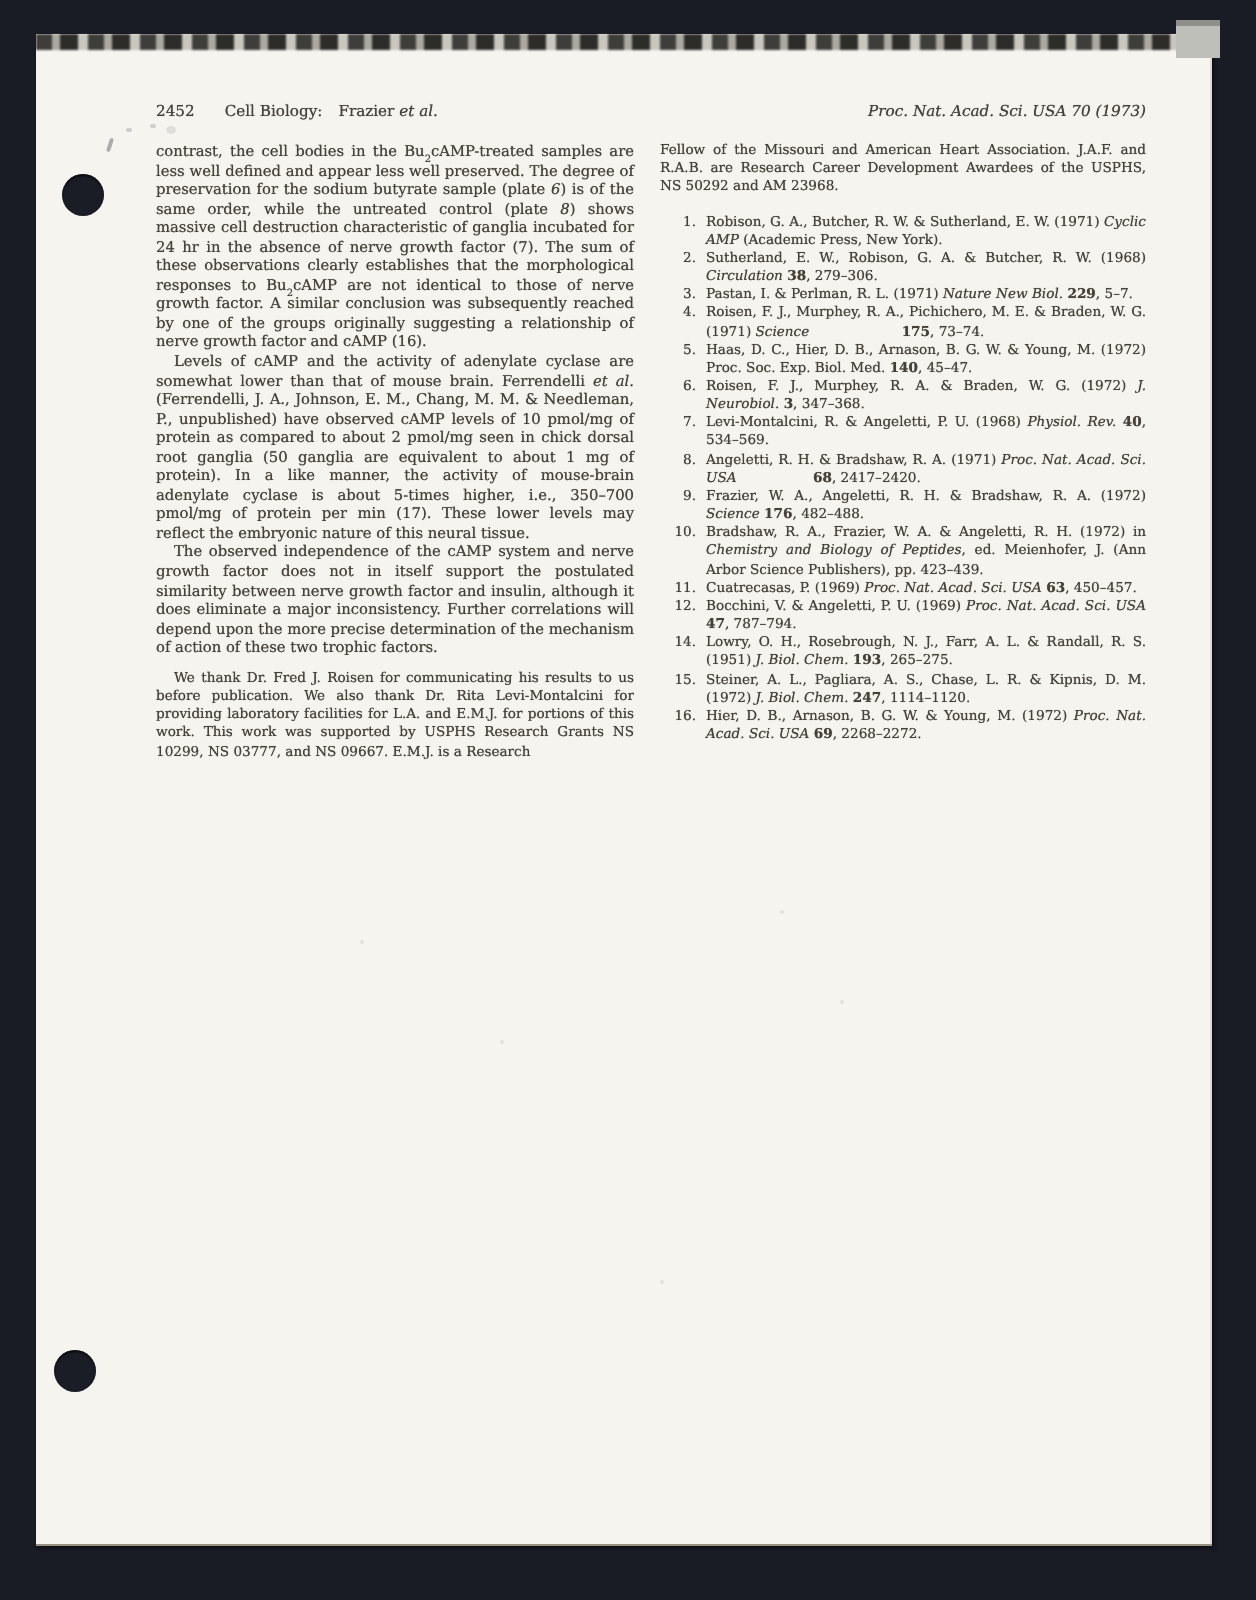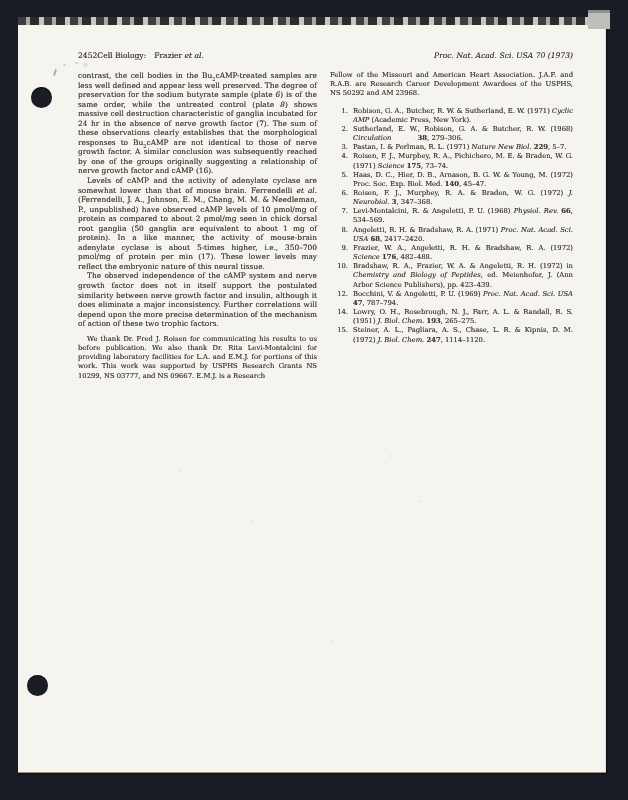--- a/index.html
+++ b/index.html
@@ -59,21 +59,21 @@
     position: absolute; width: 2px; height: 2px; border-radius: 50%;
     background: rgba(60,58,52,0.10);
   }
   .header {
     position: absolute; left: 60px; top: 34px;
     width: 495px;
     display: flex; align-items: center;
     font-size: 7.6px; color: #45413a;
     text-shadow: 0 0 0.35px rgba(69,65,58,0.8);
   }
-  .hdr-section { }
+  .hdr-section { margin-left: 15px; }
   .hdr-authors { margin-left: 8px; }
   .hdr-journal { margin-left: auto; }
   .col {
     position: absolute; top: 54px;
     color: #454139;
     text-shadow: 0 0 0.35px rgba(69,65,58,0.75);
   }
   .col-left  { left: 60px;  width: 239px; }
   .col-right { left: 312px; width: 243px; }
   .body-par {
@@ -132,80 +132,88 @@
     <p class="cont">Fellow of the Missouri and American Heart Association. J.A.F. and R.A.B. are Research Career Development Awardees of the USPHS, NS 50292 and AM 23968.</p>
     <div class="refs">
 
         <div class="ref">
           <span class="ref-num">1.</span>
           <span class="ref-text">Robison, G. A., Butcher, R. W. &amp; Sutherland, E. W. (1971) <span style="font-style: italic;">Cyclic AMP</span> (Academic Press, New York).</span>
         </div>
 
         <div class="ref">
           <span class="ref-num">2.</span>
-          <span class="ref-text">Sutherland, E. W., Robison, G. A. &amp; Butcher, R. W. (1968) <span style="font-style: italic;">Circulation</span> <span style="font-weight: bold; margin-left: 24px;">38</span>, 279–306.</span>
+          <span class="ref-text">Sutherland, E. W., Robison, G. A. &amp; Butcher, R. W. (1968) <span style="font-style: italic;">Circulation</span> <span style="font-weight: bold;">38</span>, 279–306.</span>
         </div>
 
         <div class="ref">
           <span class="ref-num">3.</span>
           <span class="ref-text">Pastan, I. &amp; Perlman, R. L. (1971) <span style="font-style: italic;">Nature New Biol.</span> <span style="font-weight: bold;">229</span>, 5–7.</span>
         </div>
 
         <div class="ref">
           <span class="ref-num">4.</span>
-          <span class="ref-text">Roisen, F. J., Murphey, R. A., Pichichero, M. E. &amp; Braden, W. G. (1971) <span style="font-style: italic;">Science</span> <span style="font-weight: bold;">175</span>, 73–74.</span>
+          <span class="ref-text">Roisen, F. J., Murphey, R. A., Pichichero, M. E. &amp; Braden, W. G. (1971) <span style="font-style: italic;">Science</span> <span style="font-weight: bold; margin-left: 44px;">175</span>, 73–74.</span>
         </div>
 
         <div class="ref">
           <span class="ref-num">5.</span>
           <span class="ref-text">Haas, D. C., Hier, D. B., Arnason, B. G. W. &amp; Young, M. (1972) <span style="">Proc. Soc. Exp. Biol. Med.</span> <span style="font-weight: bold;">140</span>, 45–47.</span>
         </div>
 
         <div class="ref">
           <span class="ref-num">6.</span>
           <span class="ref-text">Roisen, F. J., Murphey, R. A. &amp; Braden, W. G. (1972) <span style="font-style: italic;">J. Neurobiol.</span> <span style="font-weight: bold;">3</span>, 347–368.</span>
         </div>
 
         <div class="ref">
           <span class="ref-num">7.</span>
-          <span class="ref-text">Levi-Montalcini, R. &amp; Angeletti, P. U. (1968) <span style="font-style: italic;">Physiol. Rev.</span> <span style="font-weight: bold;">66</span>, 534–569.</span>
+          <span class="ref-text">Levi-Montalcini, R. &amp; Angeletti, P. U. (1968) <span style="font-style: italic;">Physiol. Rev.</span> <span style="font-weight: bold;">40</span>, 534–569.</span>
         </div>
 
         <div class="ref">
           <span class="ref-num">8.</span>
-          <span class="ref-text">Angeletti, R. H. &amp; Bradshaw, R. A. (1971) <span style="font-style: italic;">Proc. Nat. Acad. Sci. USA</span> <span style="font-weight: bold;">68</span>, 2417–2420.</span>
+          <span class="ref-text">Angeletti, R. H. &amp; Bradshaw, R. A. (1971) <span style="font-style: italic;">Proc. Nat. Acad. Sci. USA</span> <span style="font-weight: bold; margin-left: 36px;">68</span>, 2417–2420.</span>
         </div>
 
         <div class="ref">
           <span class="ref-num">9.</span>
           <span class="ref-text">Frazier, W. A., Angeletti, R. H. &amp; Bradshaw, R. A. (1972) <span style="font-style: italic;">Science</span> <span style="font-weight: bold;">176</span>, 482–488.</span>
         </div>
 
         <div class="ref">
           <span class="ref-num">10.</span>
           <span class="ref-text">Bradshaw, R. A., Frazier, W. A. &amp; Angeletti, R. H. (1972) in <span style="font-style: italic;">Chemistry and Biology of Peptides</span>, ed. Meienhofer, J. (Ann Arbor Science Publishers), pp. 423–439.</span>
         </div>
 
+        <div class="ref">
+          <span class="ref-num">11.</span>
+          <span class="ref-text">Cuatrecasas, P. (1969) <span style="font-style: italic;">Proc. Nat. Acad. Sci. USA</span> <span style="font-weight: bold;">63</span>, 450–457.</span>
+        </div>
 
         <div class="ref">
           <span class="ref-num">12.</span>
           <span class="ref-text">Bocchini, V. &amp; Angeletti, P. U. (1969) <span style="font-style: italic;">Proc. Nat. Acad. Sci. USA</span> <span style="font-weight: bold;">47</span>, 787–794.</span>
         </div>
 
 
         <div class="ref">
           <span class="ref-num">14.</span>
           <span class="ref-text">Lowry, O. H., Rosebrough, N. J., Farr, A. L. &amp; Randall, R. S. (1951) <span style="font-style: italic;">J. Biol. Chem.</span> <span style="font-weight: bold;">193</span>, 265–275.</span>
         </div>
 
         <div class="ref">
           <span class="ref-num">15.</span>
           <span class="ref-text">Steiner, A. L., Pagliara, A. S., Chase, L. R. &amp; Kipnis, D. M. (1972) <span style="font-style: italic;">J. Biol. Chem.</span> <span style="font-weight: bold;">247</span>, 1114–1120.</span>
         </div>
 
+        <div class="ref">
+          <span class="ref-num">16.</span>
+          <span class="ref-text">Hier, D. B., Arnason, B. G. W. &amp; Young, M. (1972) <span style="font-style: italic;">Proc. Nat. Acad. Sci. USA</span> <span style="font-weight: bold;">69</span>, 2268–2272.</span>
+        </div>
 
       </div>
   </div>
 </div>
 
 <div class="corner-tab"></div>
 <div class="hole hole-top"></div>
 <div class="hole hole-bottom"></div>
 
 </body></html>

